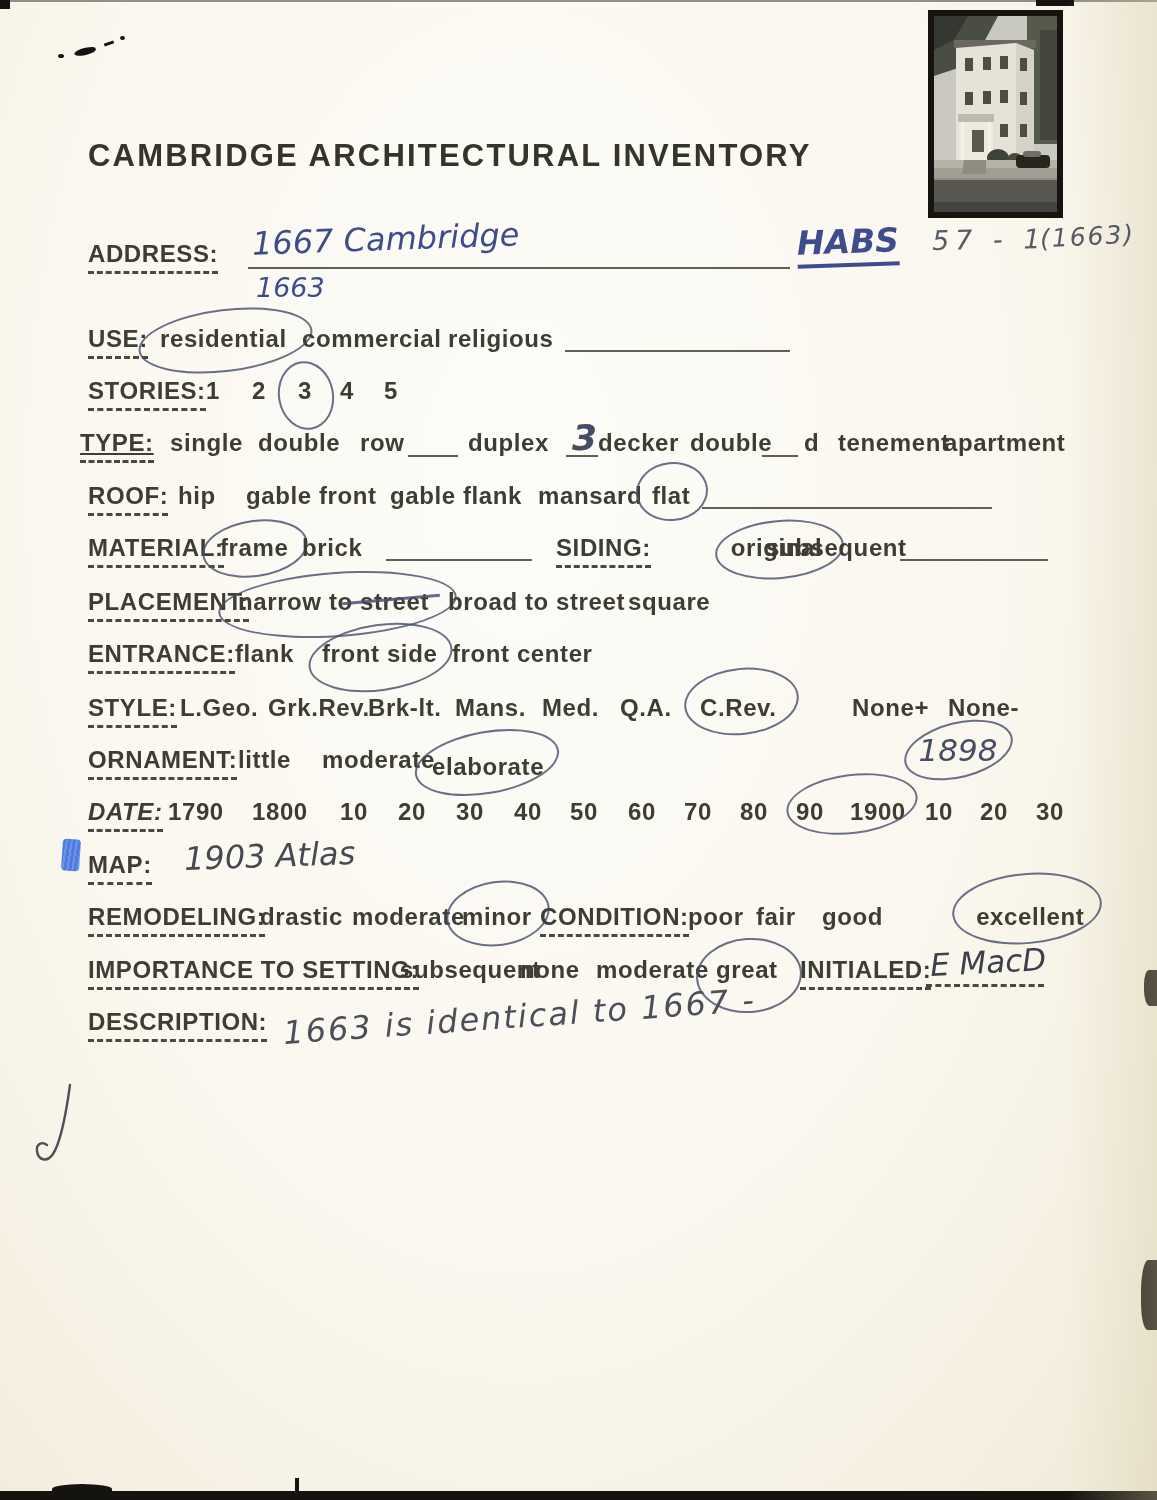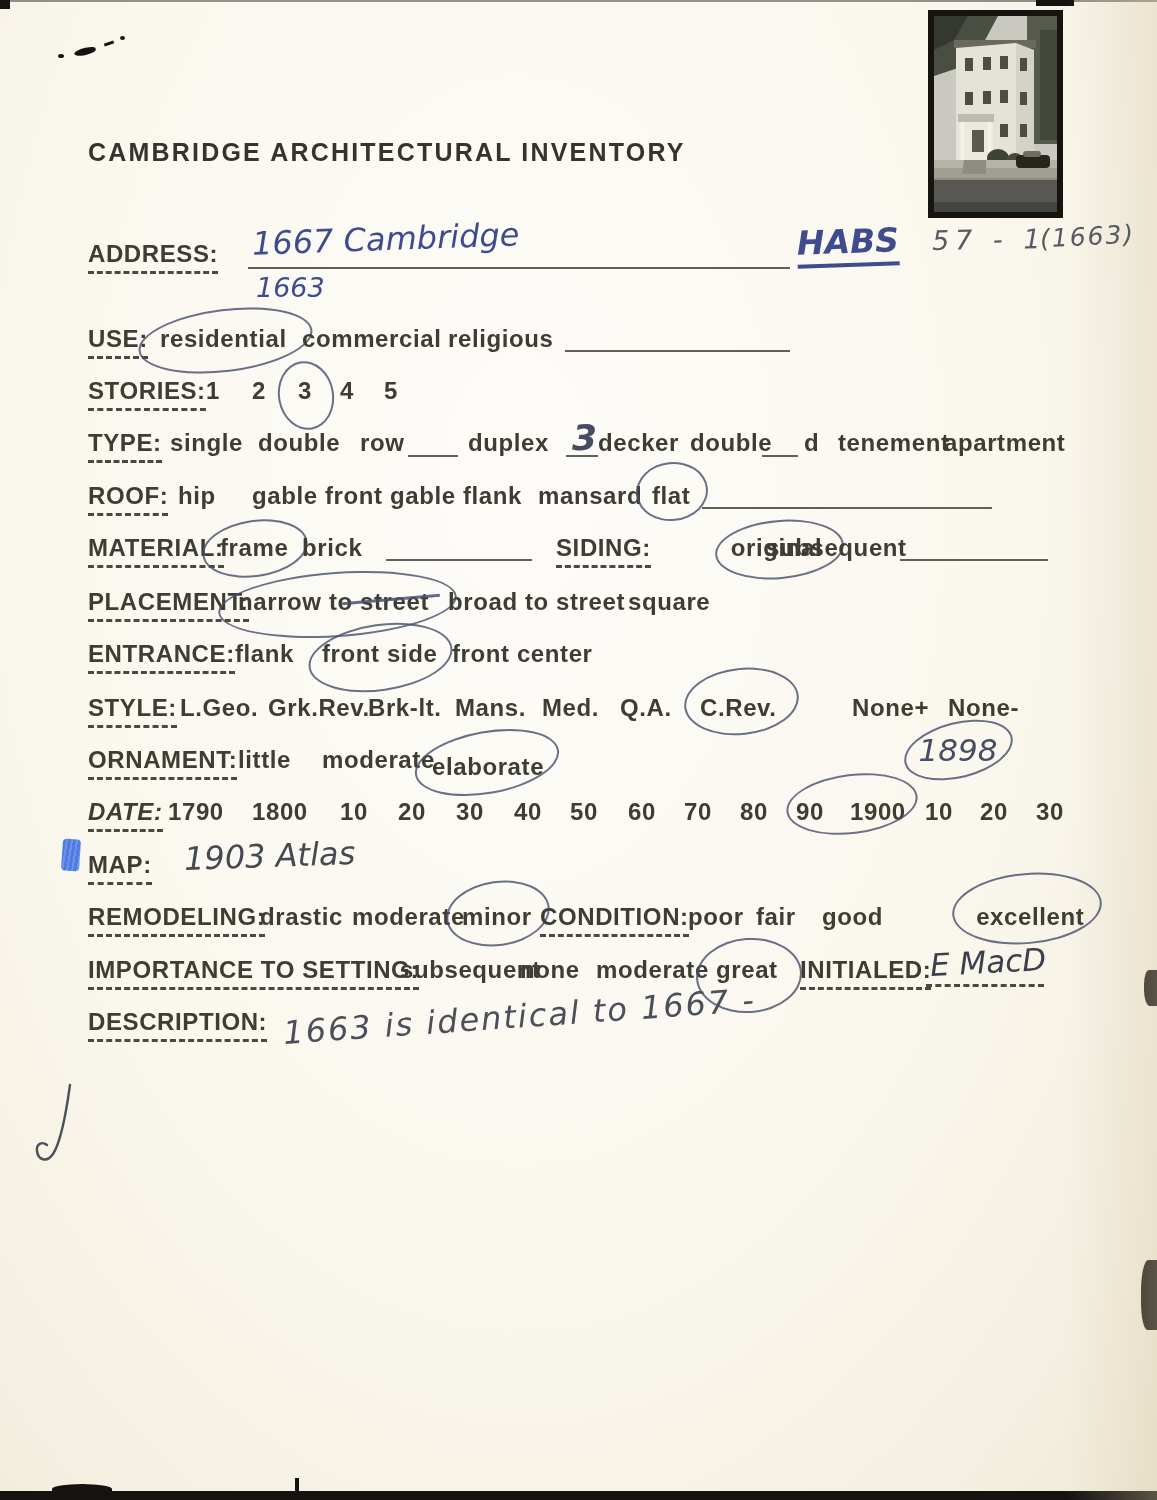--- a/index.html
+++ b/index.html
@@ -3,21 +3,21 @@
 <meta charset="utf-8">
 <style>
   html,body{margin:0;padding:0;background:#e8e4d8;}
   .sheet{
     position:relative;width:1157px;height:1500px;overflow:hidden;
     background:radial-gradient(ellipse at 45% 32%, #fdfcf9 0%, #faf7ee 55%, #f4efe0 85%, #efe9d6 100%);
     font-family:"Liberation Sans",sans-serif;
   }
   
   .t{position:absolute;white-space:nowrap;font-weight:700;font-size:24px;color:#3e3d34;letter-spacing:.6px;}
-  .title{font-size:25px;letter-spacing:2.2px;color:#35342c;}
+  .title{font-size:31px;letter-spacing:2.2px;color:#35342c;}
   .lbl{border-bottom:3px dashed #4a4940;padding-bottom:3px;}
   .fill{position:absolute;height:2px;background:#45443b;opacity:.85;}
   
   .hand{position:absolute;white-space:nowrap;font-family:"DejaVu Sans",sans-serif;font-style:italic;font-weight:400;}
   .ink-blue{color:#3e4c8e;}
   .ink-pen{color:#464d63;}
   .pencil{color:#565b63;}
   
   .circ{position:relative;}
   .circ::after{
@@ -113,40 +113,40 @@
   <div class="row" style="top:377px;">
     <span class="t lbl" style="left:88px;">STORIES:</span>
     <span class="t" style="left:206px;">1</span>
     <span class="t" style="left:252px;">2</span>
     <span class="t circ" style="left:298px;--ci:-16px -22px -26px -20px;--cr:-10deg;">3</span>
     <span class="t" style="left:340px;">4</span>
     <span class="t" style="left:384px;">5</span>
   </div>
 
   <div class="row" style="top:429px;">
-    <span class="t lbl" style="left:88px;">TYPE:</span>
+    <span class="t lbl" style="left:80px;text-decoration:underline;">TYPE:</span>
     <span class="t" style="left:170px;">single</span>
     <span class="t" style="left:258px;">double</span>
     <span class="t" style="left:360px;">row</span>
     <div class="fill" style="left:408px;top:26px;width:50px;"></div>
     <span class="t" style="left:468px;">duplex</span>
     <span class="hand ink-pen" style="left:572px;top:-12px;font-size:36px;font-weight:700;">3</span>
     <div class="fill" style="left:566px;top:26px;width:32px;"></div>
     <span class="t" style="left:598px;">decker</span>
     <span class="t" style="left:690px;">double</span>
     <div class="fill" style="left:762px;top:26px;width:36px;"></div>
     <span class="t" style="left:804px;">d</span>
     <span class="t" style="left:838px;">tenement</span>
     <span class="t" style="left:944px;">apartment</span>
   </div>
 
   <div class="row" style="top:482px;">
     <span class="t lbl" style="left:88px;">ROOF:</span>
     <span class="t" style="left:178px;">hip</span>
-    <span class="t" style="left:252px;">gable front</span>
+    <span class="t" style="left:246px;">gable front</span>
     <span class="t" style="left:390px;">gable flank</span>
     <span class="t" style="left:538px;">mansard</span>
     <span class="t circ" style="left:652px;--ci:-20px -18px -12px -16px;--cr:-6deg;">flat</span>
     <div class="fill" style="left:702px;top:25px;width:290px;"></div>
   </div>
 
   <div class="row" style="top:534px;">
     <span class="t lbl" style="left:88px;">MATERIAL:</span>
     <span class="t circ" style="left:220px;--ci:-14px -20px -16px -18px;--cr:-8deg;">frame</span>
     <span class="t" style="left:302px;">brick</span>

